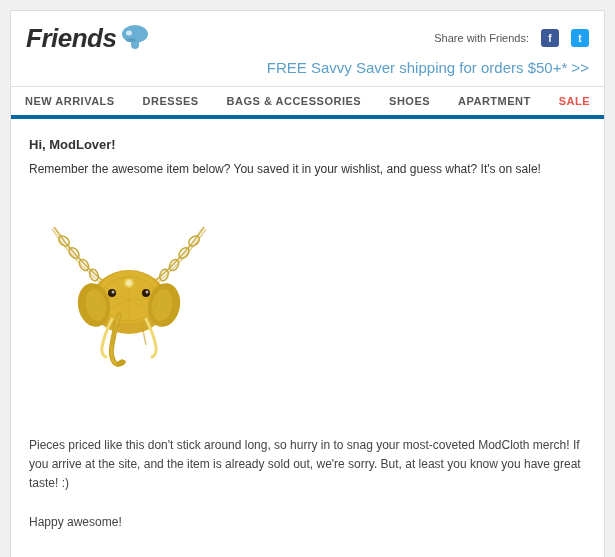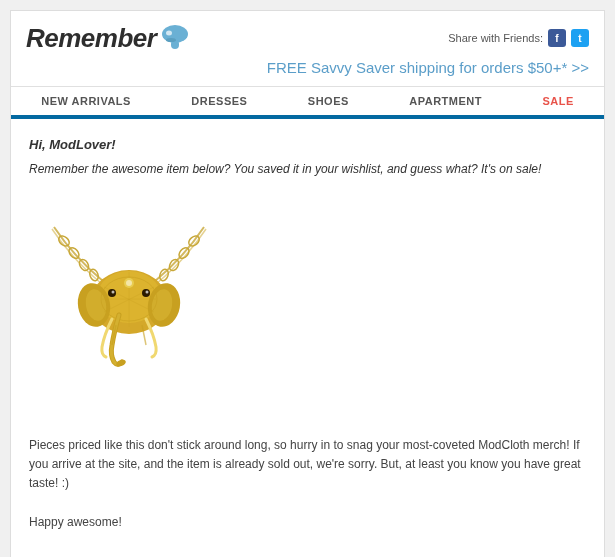--- a/index.html
+++ b/index.html
@@ -43,21 +43,21 @@
     .logo-icon {
       display: inline-block;
       margin-left: 4px;
     }
     
     .share-area {
       display: flex;
       align-items: center;
       font-size: 11px;
       color: #555;
-      gap: 5px;
+      gap: 12px;
     }
     .social-icon {
       width: 18px;
       height: 18px;
       border-radius: 3px;
       display: inline-flex;
       align-items: center;
       justify-content: center;
       color: #fff;
       font-size: 10px;
@@ -93,21 +93,20 @@
       text-transform: uppercase;
       cursor: pointer;
       text-decoration: none;
     }
     .nav-item.sale {
       color: #e8534a;
     }
     
     .content {
       padding: 18px 18px 0 18px;
-      font-style: italic;
     }
     .greeting {
       font-size: 13px;
       font-weight: bold;
       color: #333;
       margin-bottom: 8px;
     }
     .intro-text {
       font-size: 12px;
       color: #333;
@@ -175,21 +174,21 @@
     }
   </style>
 </head>
 <body>
 
 <div class="email-container">
 
   <div class="header">
     <div class="header-top">
       <div class="logo-area">
-        <span class="logo-text">Remember</span>
+        <span class="logo-text">Friends</span>
 
         <span class="logo-icon">
           <svg width="30" height="30" viewBox="0 0 30 30">
             <ellipse cx="15" cy="13" rx="13" ry="9" fill="#6ab0d4"></ellipse>
             <ellipse cx="9" cy="12" rx="3" ry="2.5" fill="#fff" opacity="0.7"></ellipse>
             <rect x="11" y="19" width="8" height="9" rx="4" fill="#6ab0d4"></rect>
             <ellipse cx="11" cy="19" rx="5" ry="2" fill="#5a9fc0"></ellipse>
           </svg>
         </span>
       </div>
@@ -200,20 +199,21 @@
       </div>
     </div>
     <div class="free-shipping">
       <a href="#">FREE Savvy Saver shipping for orders $50+* &gt;&gt;</a>
     </div>
   </div>
 
   <div class="nav">
     <a class="nav-item">NEW ARRIVALS</a>
     <a class="nav-item">DRESSES</a>
+    <a class="nav-item">BAGS &amp; ACCESSORIES</a>
     <a class="nav-item">SHOES</a>
     <a class="nav-item">APARTMENT</a>
     <a class="nav-item sale">SALE</a>
   </div>
 
   <div class="content">
     <p class="greeting">Hi, ModLover!</p>
     <p class="intro-text">Remember the awesome item below? You saved it in your wishlist, and guess what? It's on sale!</p>
 
     <div class="product-area">

